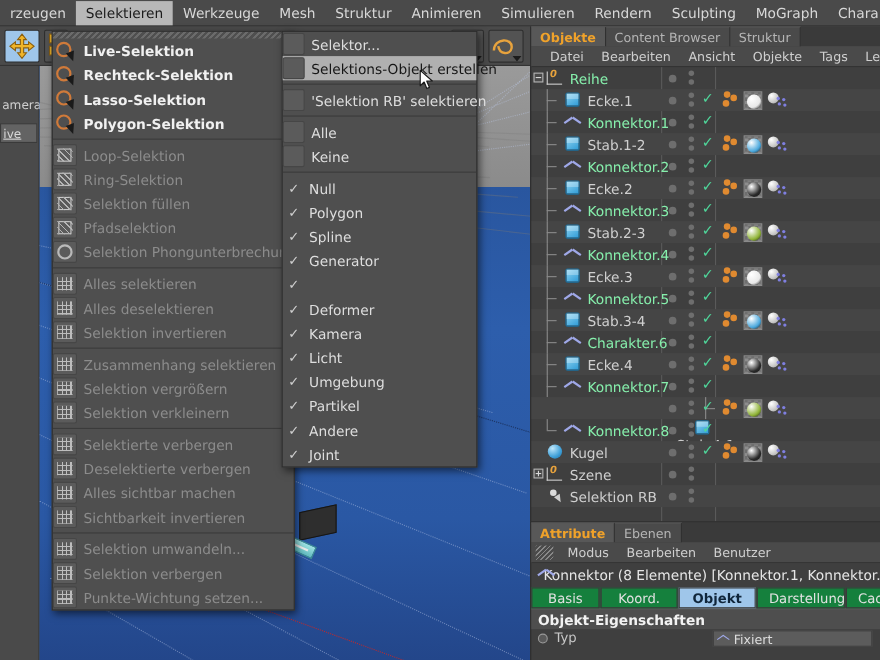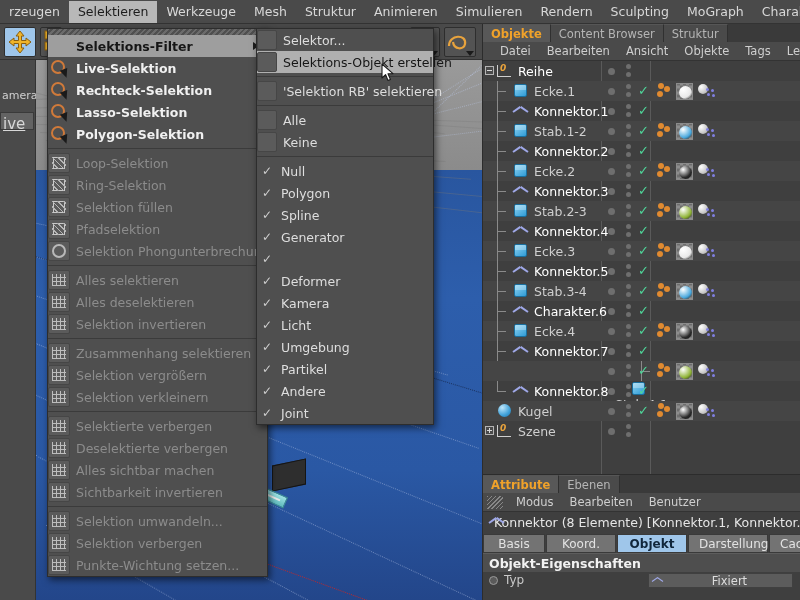--- a/index.html
+++ b/index.html
@@ -154,21 +154,21 @@
     width:16px; height:13px; margin:0 5px 0 4px;
     background:repeating-linear-gradient(135deg,#888 0 1px,#4a4a4a 1px 3px);
   }
   .panelmenu .pm { padding:0 8px; }
 
   .omlist { position:absolute; left:0; top:37px; right:0; bottom:0; overflow:hidden; }
   .omrow { position:relative; height:20px; display:flex; align-items:center; }
   .omrow.alt { background:#454545; }
   .omrow .tree { position:relative; height:20px; flex:0 0 auto; }
   .omrow .name { font-size:12.5px; white-space:nowrap; }
-  .omrow .name.orange { color:#ffffff;text-align:center; }
+  .omrow .name.orange { color:#86efac;text-align:center; }
   .omrow .name.grey { color:#cfcfcf; }
 
   .col-dots { position:absolute; left:121px; top:0; width:46px; height:20px; }
   .dot1 { position:absolute; left:4px; top:7px; width:7px; height:7px; border-radius:50%; background:#6e6e6e; }
   .dot2 { position:absolute; left:22px; top:3px; width:5px; height:5px; border-radius:50%; background:#6e6e6e; }
   .dot3 { position:absolute; left:22px; top:11px; width:5px; height:5px; border-radius:50%; background:#6e6e6e; }
   .tick { position:absolute; left:34px; top:4px; color:#4fd69a; font-size:13px; line-height:12px; font-weight:bold; }
   .sep-v { position:absolute; left:118px; top:0; width:1px; height:100%; background:#5a5a5a; }
   .sep-v2 { position:absolute; left:167px; top:0; width:1px; height:100%; background:#5a5a5a; }
 
@@ -224,33 +224,33 @@
     position:absolute; left:482px; top:474px; width:318px; height:126px;
     background:#3f3f3f; border-left:1px solid #2c2c2c; border-top:1px solid #2c2c2c;
   }
   .attr-head {
     display:flex; align-items:center; height:21px; padding:0 6px;
     font-size:12.5px; color:#e6e6e6; white-space:nowrap; overflow:hidden;
   }
   .attr-tabs { display:flex; height:19px; margin:1px 0 0 0; }
   .atab {
     flex:0 0 auto; padding:0 10px; line-height:18px; font-size:12px;
-    background:#737373; border:1px solid #3a3a3a; color:#e2e2e2; margin-right:1px;
+    background:#15803d; border:1px solid #3a3a3a; color:#e2e2e2; margin-right:1px;
     text-align:center;
   }
   .atab.active { background:#9fc6ea; color:#10263b; font-weight:bold; }
   .attr-section {
     height:19px; line-height:19px; padding-left:6px; font-weight:bold;
     font-size:12.5px; color:#f2f2f2; background:#4e4e4e; border-top:1px solid #5d5d5d;
   }
   .attr-row { display:flex; align-items:center; height:16px; padding-left:6px; font-size:12px; color:#c8c8c8; }
   .radio { width:9px;height:9px;border-radius:50%;border:1px solid #9a9a9a;background:#5a5a5a;margin-right:6px;}
   .attr-field {
     position:absolute; left:165px; width:145px; height:15px; background:#5c5c5c;
-    border:1px solid #404040; font-size:11.5px; color:#ddd; padding-left:18px; line-height:14px;text-align:center;
+    border:1px solid #404040; font-size:11.5px; color:#ddd; padding-left:18px; line-height:14px;
   }
   .attr-field .cico { position:absolute; left:3px; top:3px; width:11px; height:8px; }
   .attr-field .cico:before, .attr-field .cico:after {
     content:""; position:absolute; width:7px;height:1px;background:#9fa8e8; top:4px; }
   .attr-field .cico:before { left:0; transform:rotate(-35deg); transform-origin:left center; }
   .attr-field .cico:after { right:0; transform:rotate(35deg); transform-origin:right center; }
 
   
   .cursor { position:absolute; left:381px; top:63px; width:14px; height:20px; z-index:99; }
   .cursor svg { display:block; }
@@ -298,21 +298,21 @@
       <svg width="28" height="26" viewBox="0 0 28 26">
         <path d="M4 18 C4 6, 22 6, 20 16 C19 22, 9 22, 8 14" fill="none" stroke="#e8a33d" stroke-width="2.2"></path>
       </svg>
       <div style="position:absolute;right:1px;bottom:0px;width:0;height:0;border-left:4px solid transparent;border-right:4px solid transparent;border-top:5px solid #1b1b1b;"></div>
     </div>
   </div>
 
   <div class="leftpal"></div>
   <div class="leftlbl" style="top:87px;">ameras</div>
   <div style="position:absolute;left:0;top:112px;width:34px;height:18px;background:#636363;border:1px solid #3a3a3a;">
-    <span style="position:absolute;left:2px;top:2px;font-size:15px;color:#d8d8d8;text-decoration:underline;">ive</span>
+    <span style="position:absolute;left:2px;top:2px;font-size:11px;color:#d8d8d8;text-decoration:underline;">ive</span>
   </div>
 
   <div class="viewport">
     <div class="vp-floor"></div>
     <div class="vp-sky"></div>
     <div id="vplines">
         <div class="vp-line" style="left: -60px; top: 150px; width: 430px; transform: rotate(12deg);"></div>
         <div class="vp-line" style="left: -40px; top: 185px; width: 470px; transform: rotate(16deg);"></div>
         <div class="vp-line" style="left: -30px; top: 225px; width: 500px; transform: rotate(19deg);"></div>
         <div class="vp-line" style="left: -20px; top: 275px; width: 520px; transform: rotate(22deg);"></div>
@@ -349,25 +349,20 @@
       <div class="gz-bar"></div>
       <div class="gz-whiteline"></div>
       <div class="gz-greenarrow"></div>
       <div class="gz-redarrow"></div>
     </div>
   </div>
 
   <div class="popup" style="left:47px; top:28px; width:221px;">
     <div class="hatch"></div>
     <div id="selmenu">
-        <div class="mrow bold" style="background: rgb(158, 158, 158); color: rgb(22, 22, 22);">
-          <span class="mico plain"></span>
-          <span class="mtxt">Selektions-Filter</span>
-          <span class="arrow"></span>
-        </div>
         <div class="mrow bold">
           <span class="mico" style="background: transparent; border: none;">
             <i class="g-circ"></i>
             <i class="g-cursor"></i>
           </span>
           <span class="mtxt">Live-Selektion</span>
         </div>
         <div class="mrow bold">
           <span class="mico" style="background: transparent; border: none;">
             <i class="g-circ"></i>
@@ -1069,20 +1064,35 @@
         <div class="omrow" style="position: relative;">
           <div class="tree" style="width: 14px;">
             <span class="expander plus" style="left: 2px; top: 5px;"></span>
           </div>
           <span class="om-icon">
             <i class="ic-null">
               <b>0</b>
             </i>
           </span>
           <span class="name grey">Szene</span>
+          <span class="col-dots">
+            <i class="dot1"></i>
+            <i class="dot2"></i>
+            <i class="dot3"></i>
+          </span>
+        </div>
+        <div class="omrow alt" style="position: relative;">
+          <div class="tree" style="width: 14px;"></div>
+          <span class="om-icon">
+            <i class="ic-seltag">
+              <b class="b1"></b>
+              <b class="b2"></b>
+            </i>
+          </span>
+          <span class="name grey">Selektion RB</span>
           <span class="col-dots">
             <i class="dot1"></i>
             <i class="dot2"></i>
             <i class="dot3"></i>
           </span>
         </div>
       </div>
   </div>
 
   <div class="attr">

